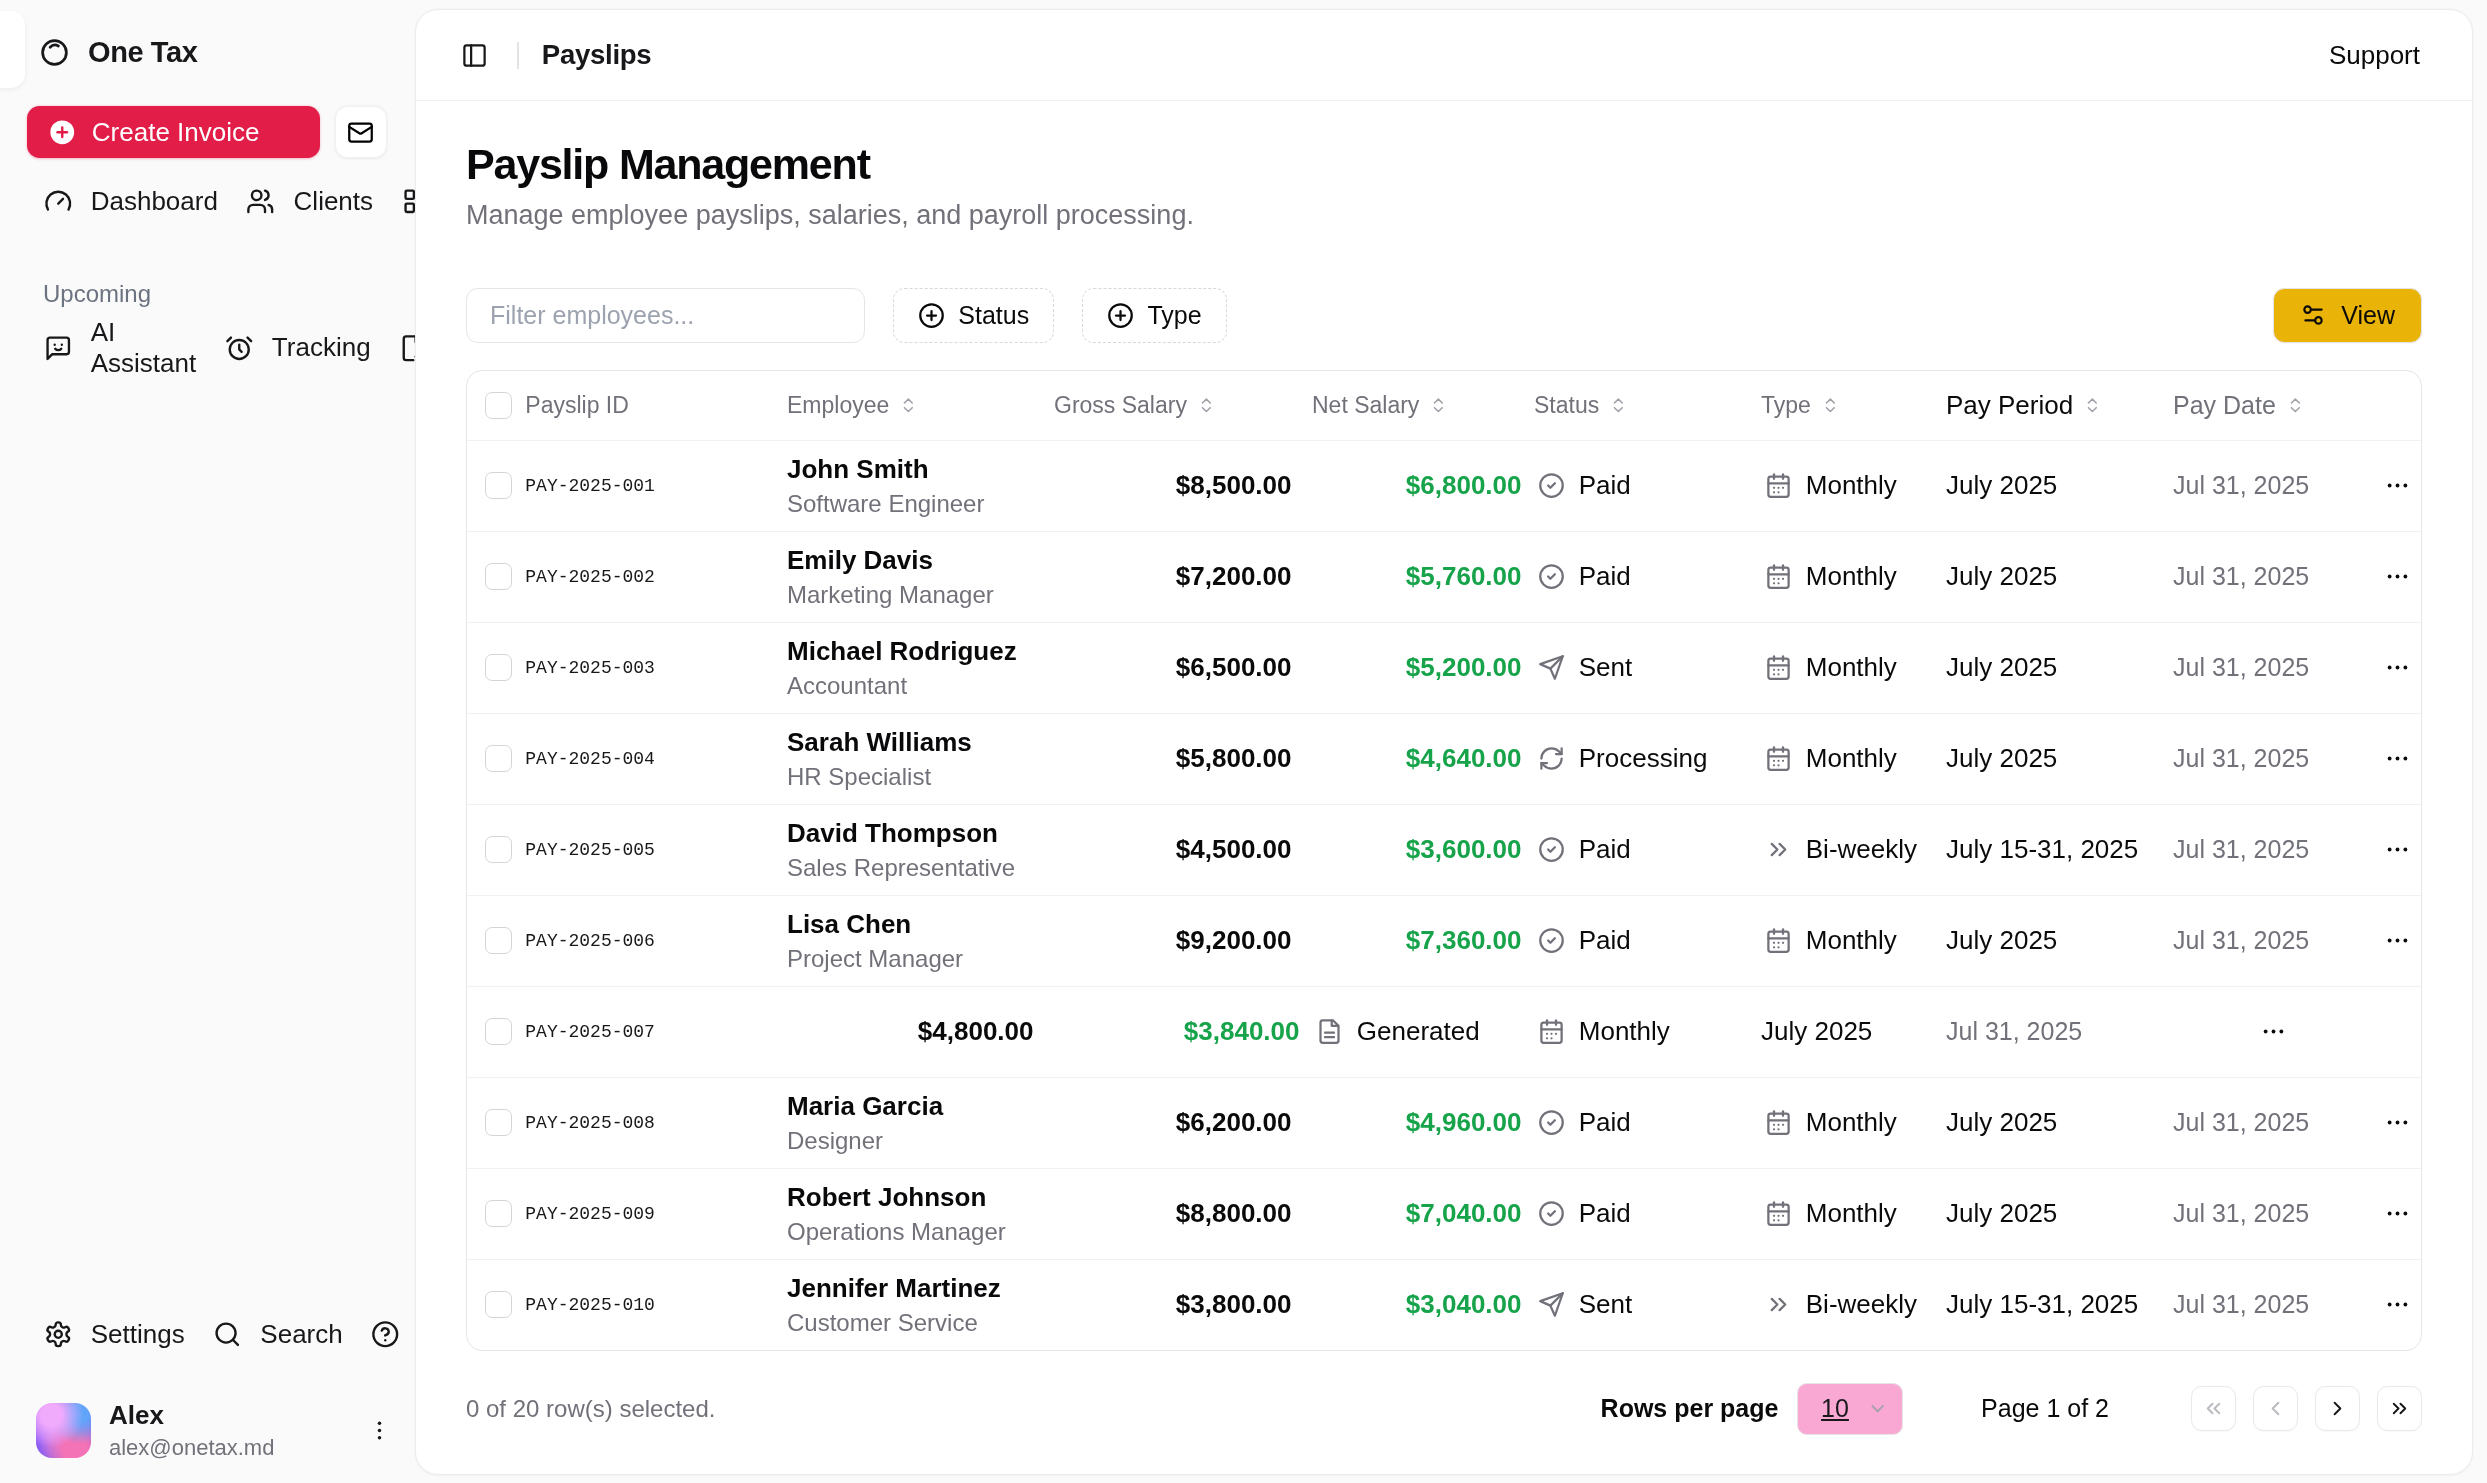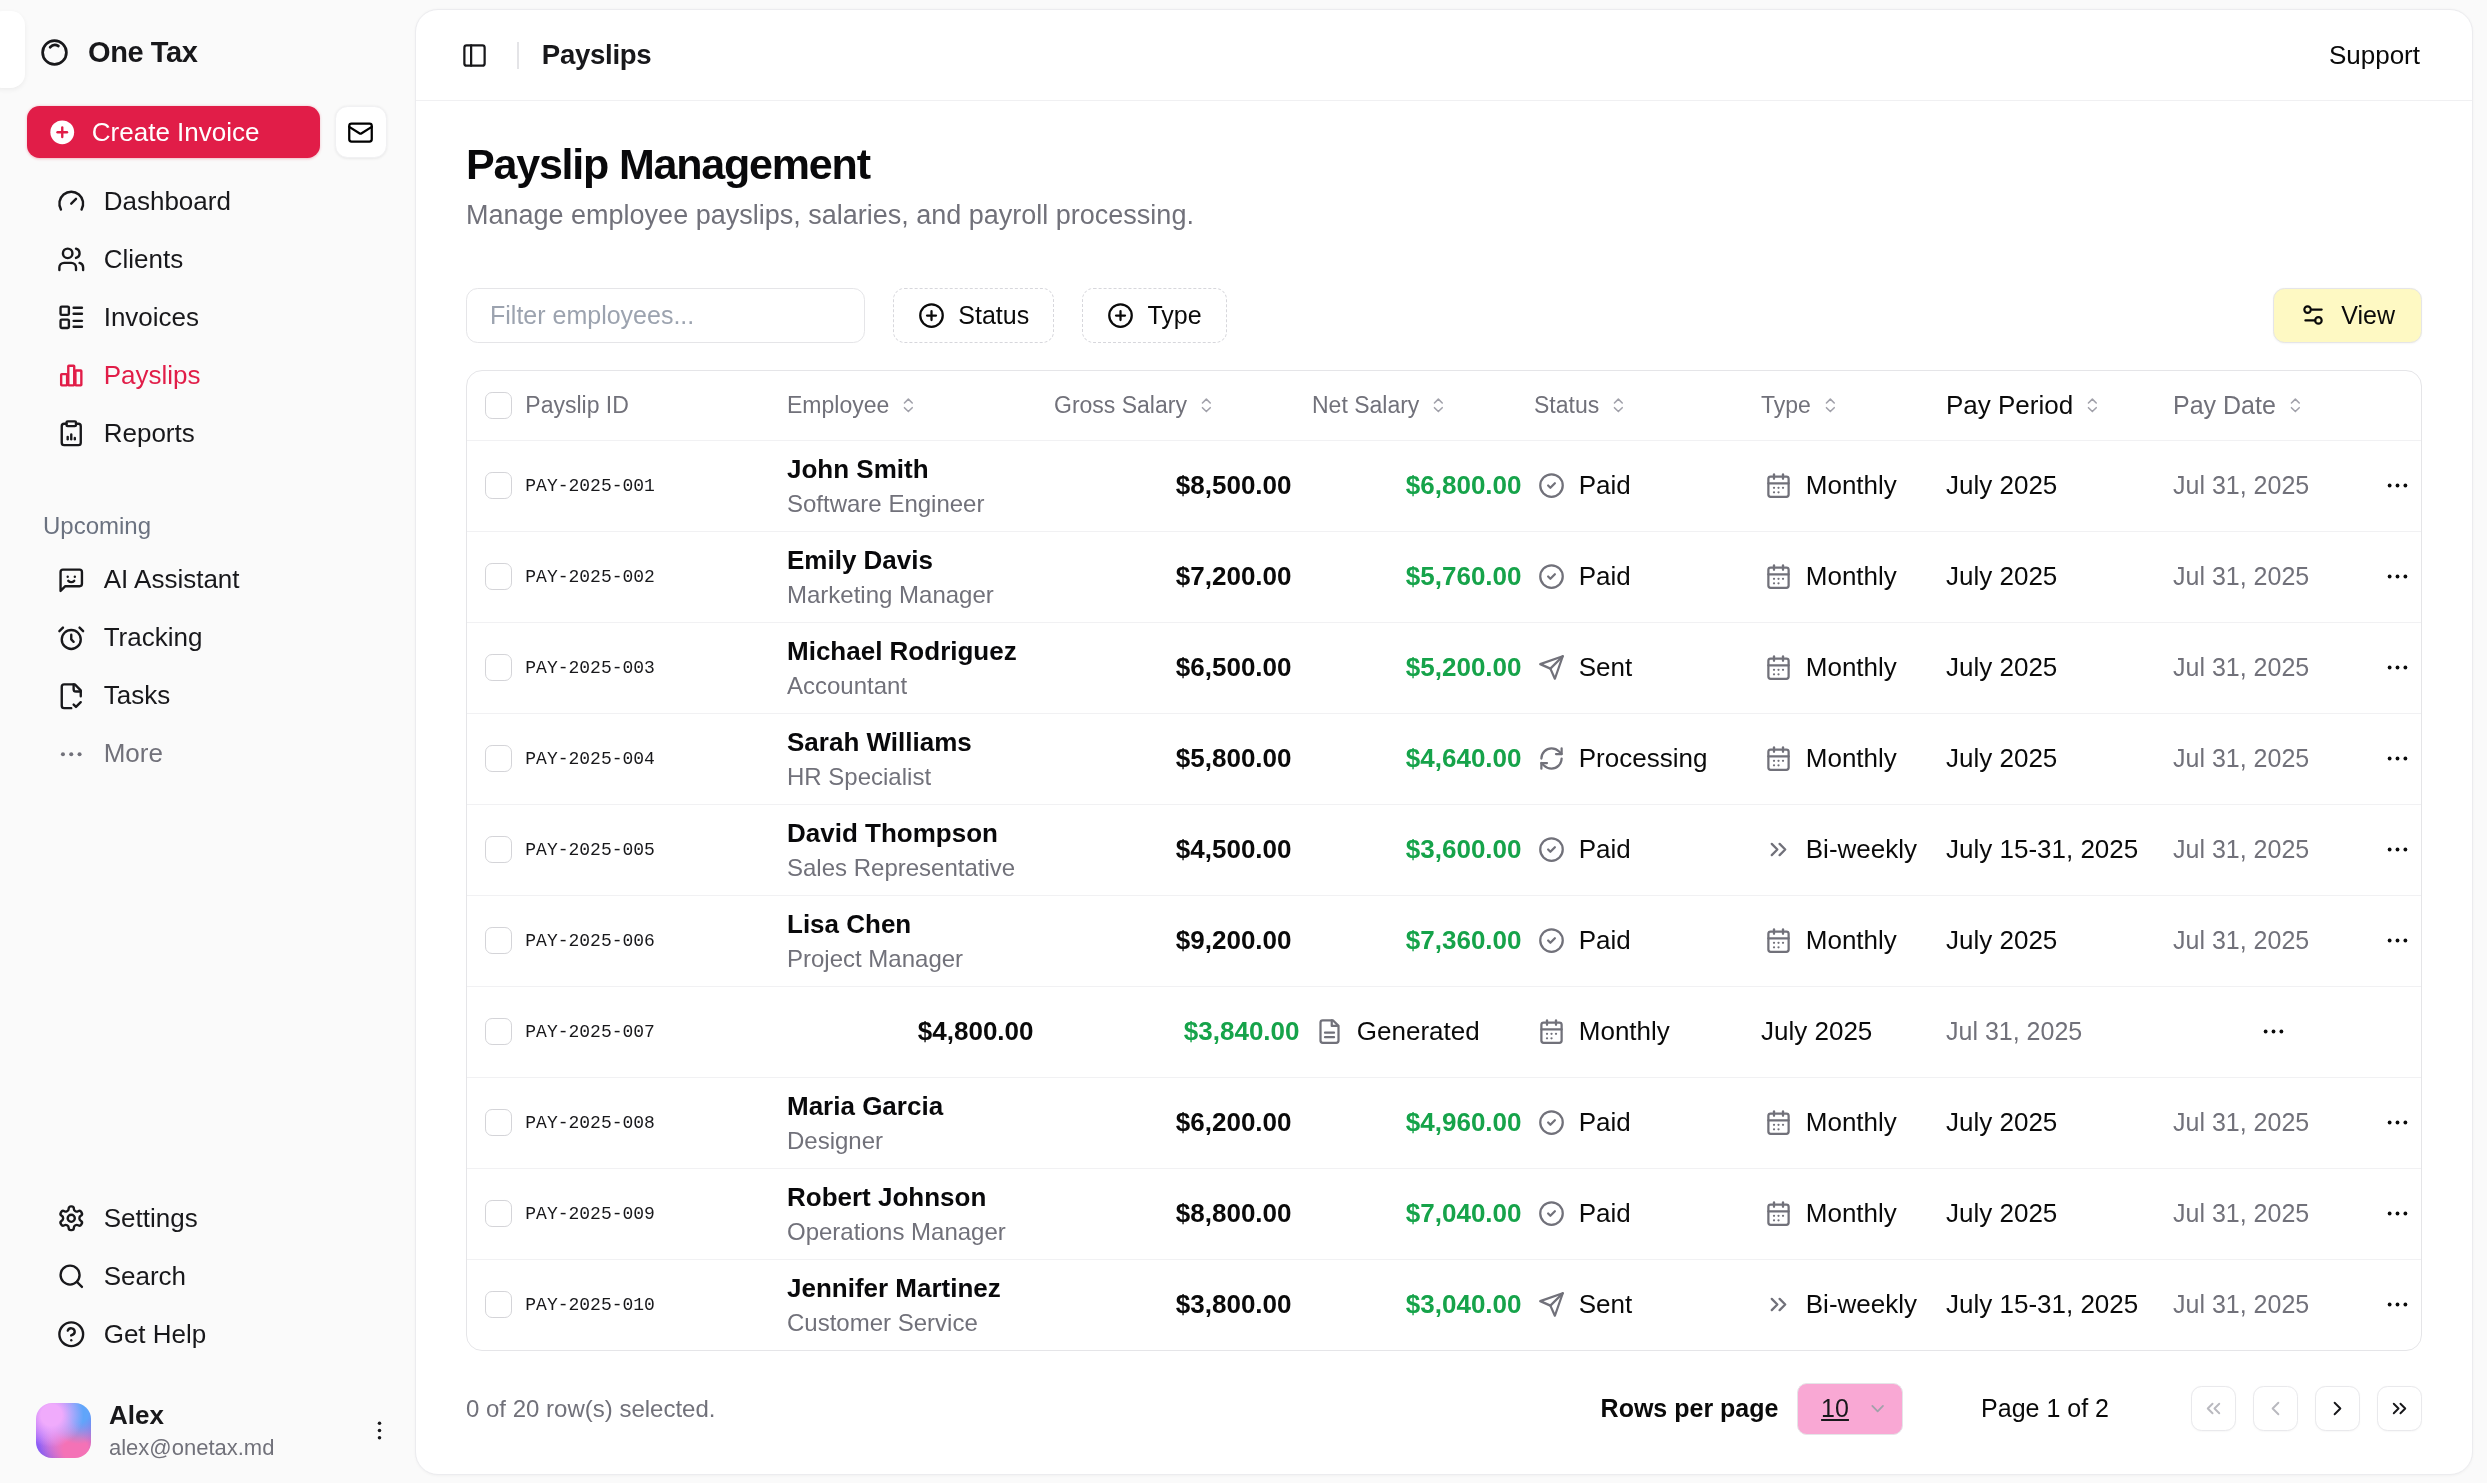--- a/index.html
+++ b/index.html
@@ -26,21 +26,21 @@
 
   .create-row { display:flex; align-items:center; gap:14.2px; margin:37px 28.5px 0 27px; }
   .btn-create { flex:1; height:52px; background:#e11d48; color:#fff; border:none; border-radius:12.5px;
     display:flex; align-items:center; gap:15px; padding-left:21.3px; font-size:26px; font-weight:500;
     font-family:inherit; box-shadow:0 0.9px 2.7px rgba(225,29,72,.3); }
   .btn-create svg { width:28.5px; height:28.5px; }
   .btn-mail { width:52px; height:52px; background:#fff; border:0.9px solid #f1f1f3; border-radius:12.5px;
     display:flex; align-items:center; justify-content:center; box-shadow:0 0.9px 2.7px rgba(0,0,0,.07); }
   .btn-mail svg { width:27px; height:27px; }
 
-  .nav { display:flex; flex-direction:column; padding:0 28px; }
+  .nav { display:flex; flex-direction:row; padding:0 15px; }
   .nav-main { margin-top:14.2px; }
   .nav-item { height:58px; display:flex; align-items:center; gap:18.7px; padding-left:28.5px; border-radius:10.7px;
     font-size:26px; font-weight:500; color:#18181b; cursor:default; }
   .nav-item svg { width:28.5px; height:28.5px; }
   .nav-item.active { color:#e11d48; }
   .nav-item.muted { color:#71717a; }
   .section-label { margin:50px 0 10.7px 43px; font-size:24px; font-weight:500; color:#6b7280; }
   .flex-spacer { flex:1; }
 
   .user-row { display:flex; align-items:center; gap:18px; margin:37px 23px 23px 36px; }
@@ -73,21 +73,21 @@
   .page-title { margin-top:39px; font-size:43px; font-weight:700; letter-spacing:-1.2px; color:#09090b; }
   .page-subtitle { margin-top:10.7px; font-size:27px; color:#71717a; }
 
   .toolbar { margin-top:57px; display:flex; align-items:center; gap:28px; }
   .filter-input { width:399px; height:55px; border:1.3px solid #e5e5e8; border-radius:11.6px; padding:0 23px;
     font-size:25px; font-family:inherit; color:#18181b; background:#fff; outline:none; }
   .filter-input::placeholder { color:#9ca3af; }
   .btn-dashed { height:55px; border:1.6px dashed #d7d7dc; border-radius:11.6px; background:#fff;
     display:flex; align-items:center; gap:13.3px; padding:0 24px; font-size:25px; font-weight:500; font-family:inherit; color:#0a0a0a; }
   .btn-dashed svg { width:27px; height:27px; }
-  .btn-view { margin-left:auto; height:55px; border:1.3px solid #e5e5e8; border-radius:11.6px; background:#fef9c3;
+  .btn-view { margin-left:auto; height:55px; border:1.3px solid #e5e5e8; border-radius:11.6px; background:#eab308;
     display:flex; align-items:center; gap:15px; padding:0 26px; font-size:25px; font-weight:500; font-family:inherit;
     color:#0a0a0a; box-shadow:0 0.9px 1.8px rgba(0,0,0,.04); }
   .btn-view svg { width:26px; height:26px; }
 
   
   .table-wrap { margin-top:27px; border:0.9px solid #e5e5e8; border-radius:16px; overflow:hidden; background:#fff; }
   .trow { display:grid; grid-template-columns:53px 267px 267px 258px 222px 227px 185px 227px 200px 1fr; align-items:center; }
   .thead-row { height:69px; color:#71717a; font-size:23px; font-weight:500; }
   .tbody .trow { height:91px; border-top:0.9px solid #f1f1f3; }
   .cell-check { padding-left:18px; }

